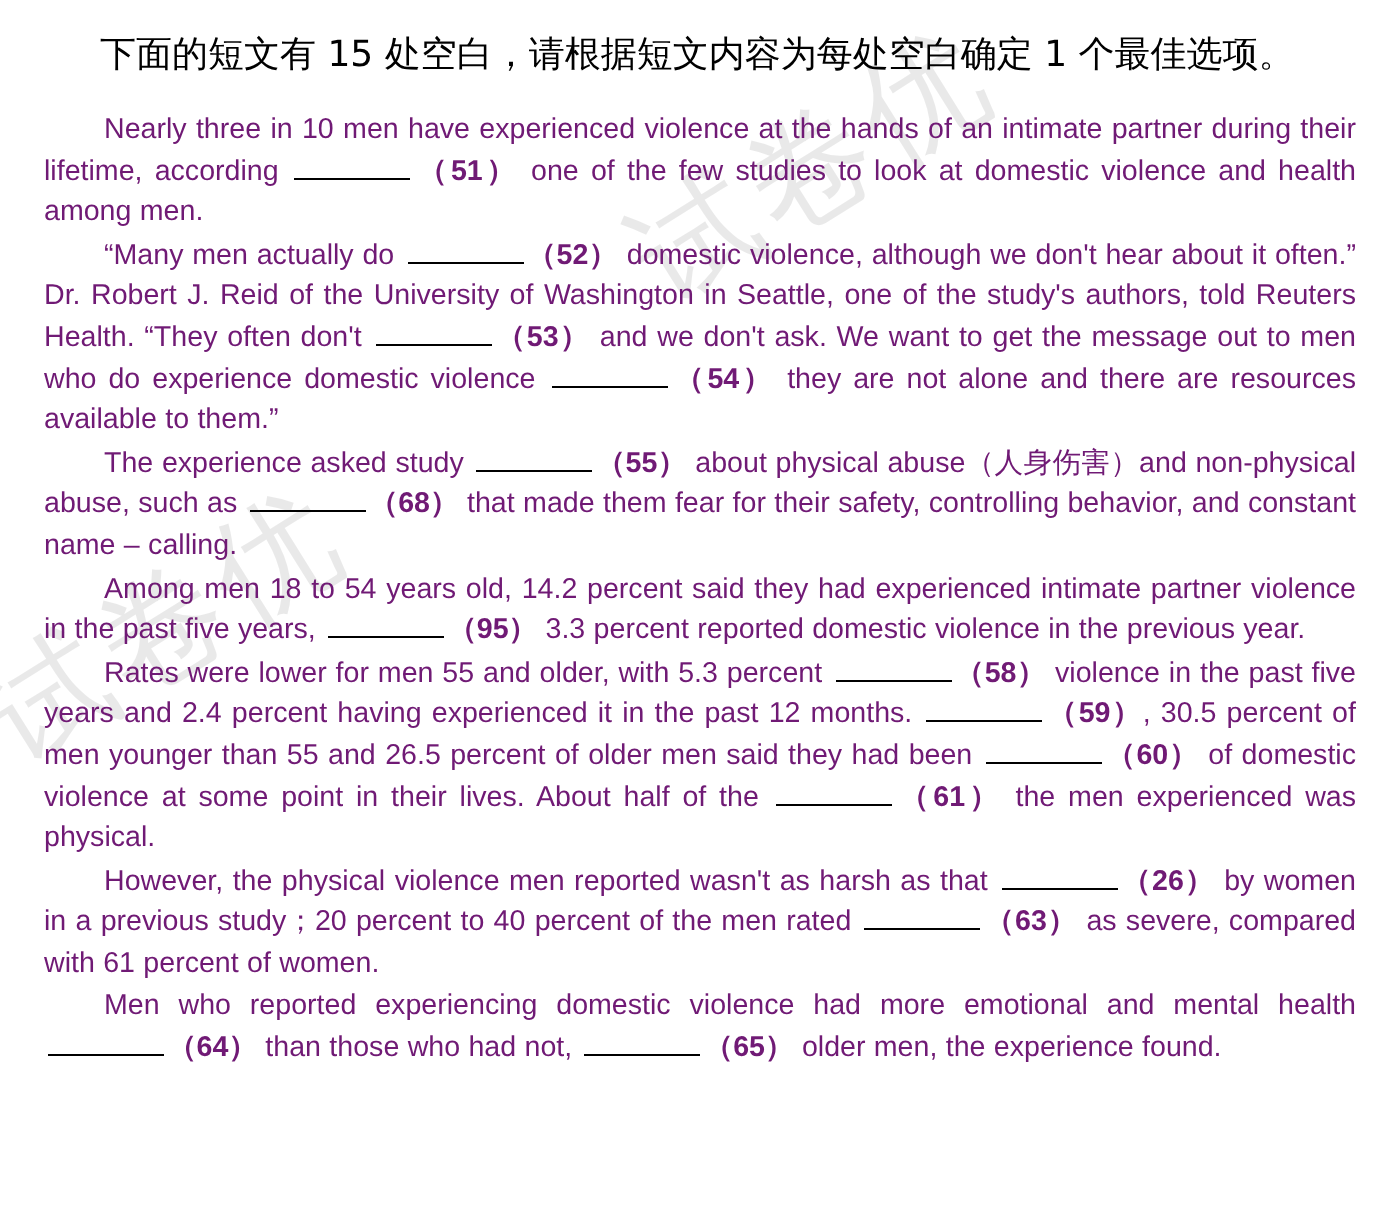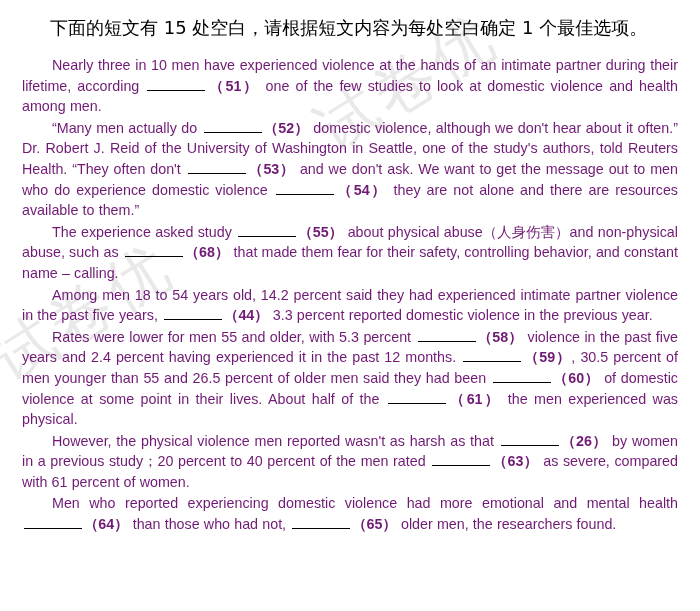--- a/index.html
+++ b/index.html
@@ -101,20 +101,20 @@
     <div class="wm-text wm1">试卷优</div>
     <div class="wm-text wm2">试卷优</div>
   </div>
 
   <div class="content">
     <p class="instruction">下面的短文有 15 处空白，请根据短文内容为每处空白确定 1 个最佳选项。</p>
     <div id="body-paragraphs">
         <p class="para"><span>Nearly three in 10 men have experienced violence at the hands of an intimate partner during their lifetime, according </span><span class="blank"></span><span class="num">（51）</span><span> one of the few studies to look at domestic violence and health among men.</span></p>
         <p class="para"><span>“Many men actually do </span><span class="blank"></span><span class="num">（52）</span><span> domestic violence, although we don't hear about it often.” Dr. Robert J. Reid of the University of Washington in Seattle, one of the study's authors, told Reuters Health. “They often don't </span><span class="blank"></span><span class="num">（53）</span><span> and we don't ask. We want to get the message out to men who do experience domestic violence </span><span class="blank"></span><span class="num">（54）</span><span> they are not alone and there are resources available to them.”</span></p>
         <p class="para"><span>The experience asked study </span><span class="blank"></span><span class="num">（55）</span><span> about physical abuse（人身伤害）and non-physical abuse, such as </span><span class="blank"></span><span class="num">（68）</span><span> that made them fear for their safety, controlling behavior, and constant name – calling.</span></p>
-        <p class="para"><span>Among men 18 to 54 years old, 14.2 percent said they had experienced intimate partner violence in the past five years, </span><span class="blank"></span><span class="num">（44）</span><span> 3.3 percent reported domestic violence in the previous year.</span></p>
+        <p class="para"><span>Among men 18 to 54 years old, 14.2 percent said they had experienced intimate partner violence in the past five years, </span><span class="blank"></span><span class="num">（95）</span><span> 3.3 percent reported domestic violence in the previous year.</span></p>
         <p class="para"><span>Rates were lower for men 55 and older, with 5.3 percent </span><span class="blank"></span><span class="num">（58）</span><span> violence in the past five years and 2.4 percent having experienced it in the past 12 months. </span><span class="blank"></span><span class="num">（59）</span><span>, 30.5 percent of men younger than 55 and 26.5 percent of older men said they had been </span><span class="blank"></span><span class="num">（60）</span><span> of domestic violence at some point in their lives. About half of the </span><span class="blank"></span><span class="num">（61）</span><span> the men experienced was physical.</span></p>
         <p class="para"><span>However, the physical violence men reported wasn't as harsh as that </span><span class="blank"></span><span class="num">（26）</span><span> by women in a previous study；20 percent to 40 percent of the men rated </span><span class="blank"></span><span class="num">（63）</span><span> as severe, compared with 61 percent of women.</span></p>
-        <p class="para"><span>Men who reported experiencing domestic violence had more emotional and mental health </span><span class="blank"></span><span class="num">（64）</span><span> than those who had not, </span><span class="blank"></span><span class="num">（65）</span><span> older men, the researchers found.</span></p>
+        <p class="para"><span>Men who reported experiencing domestic violence had more emotional and mental health </span><span class="blank"></span><span class="num">（64）</span><span> than those who had not, </span><span class="blank"></span><span class="num">（65）</span><span> older men, the experience found.</span></p>
       </div>
   </div>
 
 </div>
 
 </body></html>

